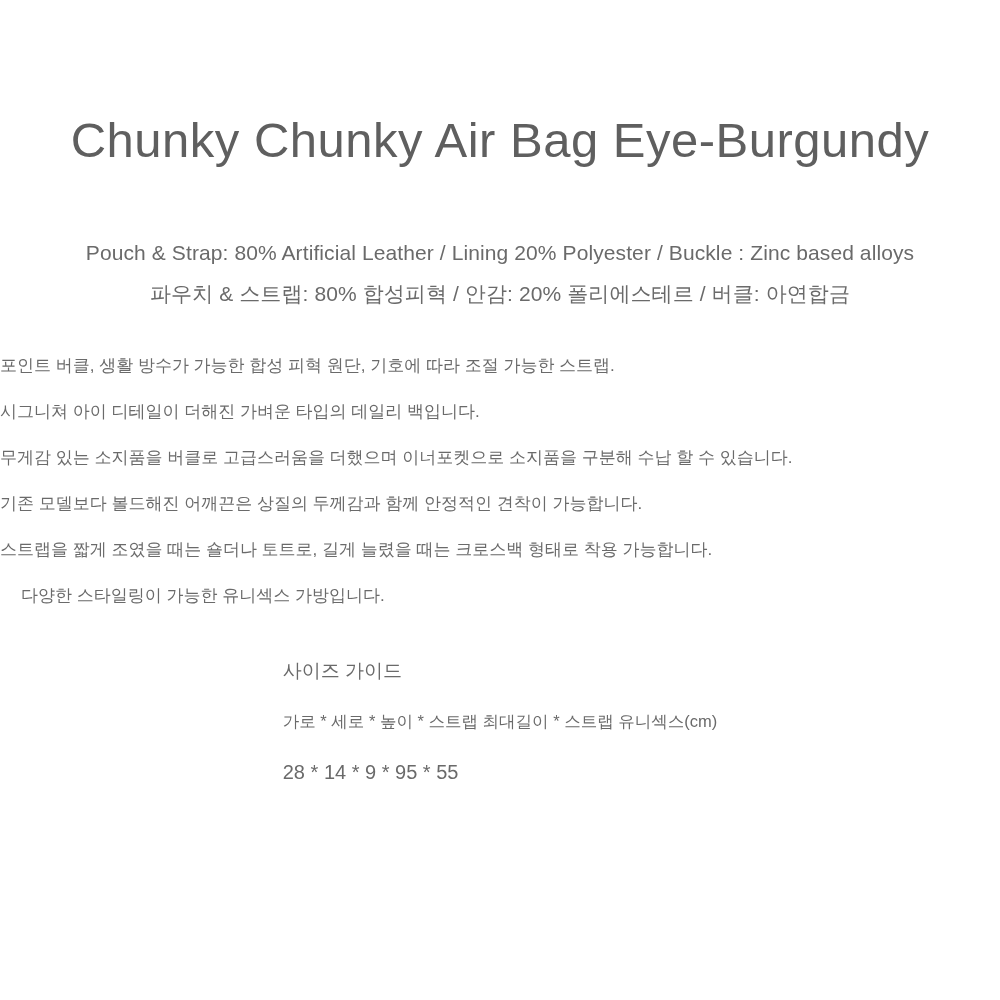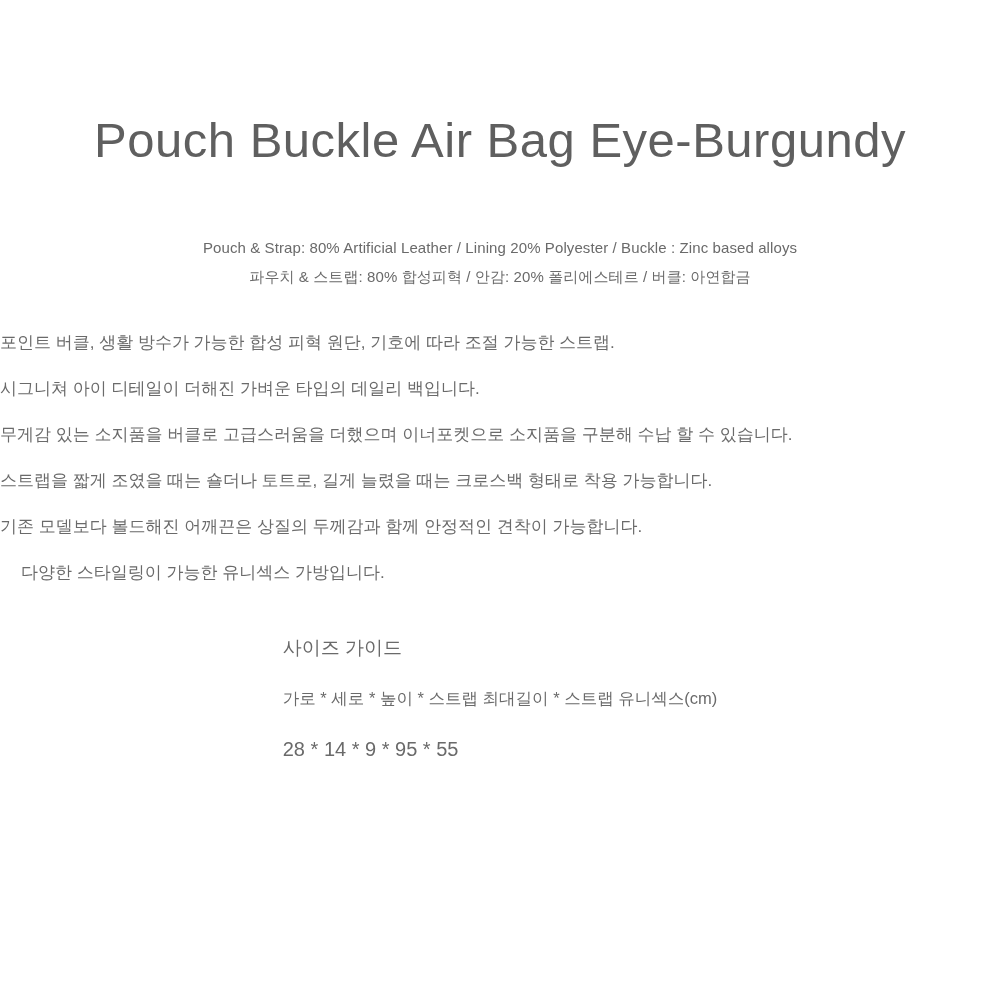--- a/index.html
+++ b/index.html
@@ -34,21 +34,21 @@
     text-align: center;
     white-space: nowrap;
   }
 
   .materials {
     margin-top: 32px;
     text-align: center;
     line-height: 1.95;
   }
   .materials .line {
-    font-size: 15px;
+    font-size: 21px;
     color: #6a6a6a;
     letter-spacing: 0.1px;
     white-space: nowrap;
   }
 
   .description {
     margin-top: 42px;
     width: 100%;
   }
   .description .line {
@@ -99,33 +99,33 @@
     font-size: 20px;
     color: #6a6a6a;
     white-space: nowrap;
   }
 </style>
 </head>
 <body>
 
 <div class="page">
 
-  <h1 class="product-title">Pouch Buckle Air Bag Eye-Burgundy</h1>
+  <h1 class="product-title">Chunky Chunky Air Bag Eye-Burgundy</h1>
 
   <div class="materials">
     <div class="line">Pouch &amp; Strap: 80% Artificial Leather / Lining 20%  Polyester / Buckle : Zinc based alloys</div>
     <div class="line">파우치 &amp; 스트랩: 80% 합성피혁 / 안감: 20% 폴리에스테르 / 버클: 아연합금</div>
   </div>
 
   <div class="description">
     <div class="line">포인트 버클, 생활 방수가 가능한 합성 피혁 원단, 기호에 따라 조절 가능한 스트랩.</div>
     <div class="line">시그니쳐 아이 디테일이 더해진 가벼운 타입의 데일리 백입니다.</div>
     <div class="line gap-before">무게감 있는 소지품을 버클로 고급스러움을 더했으며 이너포켓으로 소지품을 구분해 수납 할 수 있습니다.</div>
+    <div class="line">기존 모델보다 볼드해진 어깨끈은 상질의 두께감과 함께 안정적인 견착이 가능합니다.</div>
     <div class="line">스트랩을 짧게 조였을 때는 숄더나 토트로, 길게 늘렸을 때는 크로스백 형태로 착용 가능합니다.</div>
-    <div class="line">기존 모델보다 볼드해진 어깨끈은 상질의 두께감과 함께 안정적인 견착이 가능합니다.</div>
     <div class="line">다양한 스타일링이 가능한 유니섹스 가방입니다.</div>
   </div>
 
 
   <div class="size-guide">
     <div class="heading">사이즈 가이드</div>
     <div class="columns">가로 * 세로 * 높이 * 스트랩 최대길이 * 스트랩 유니섹스(cm)</div>
     <div class="values">28 * 14 * 9 * 95 * 55</div>
   </div>
 

